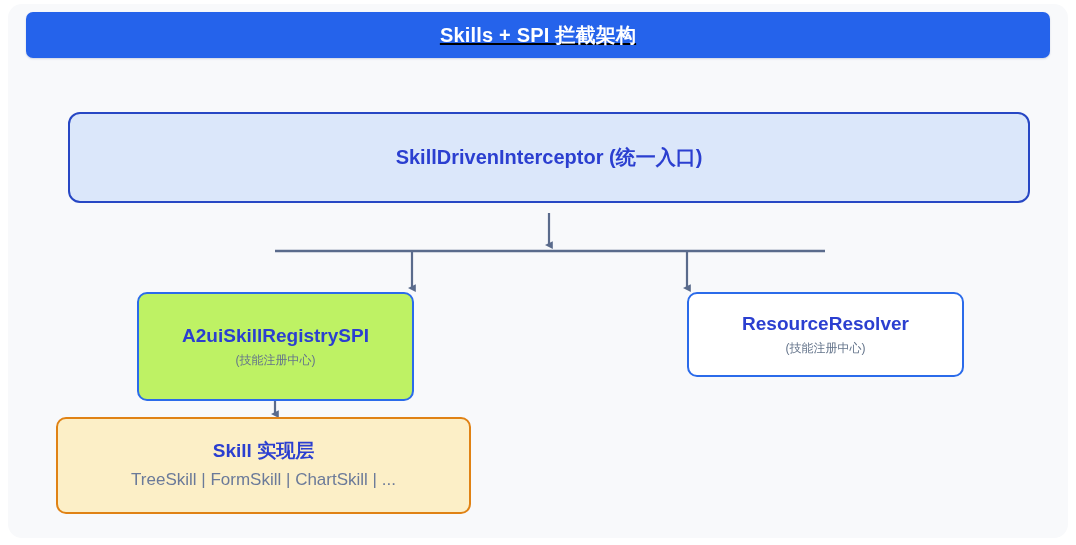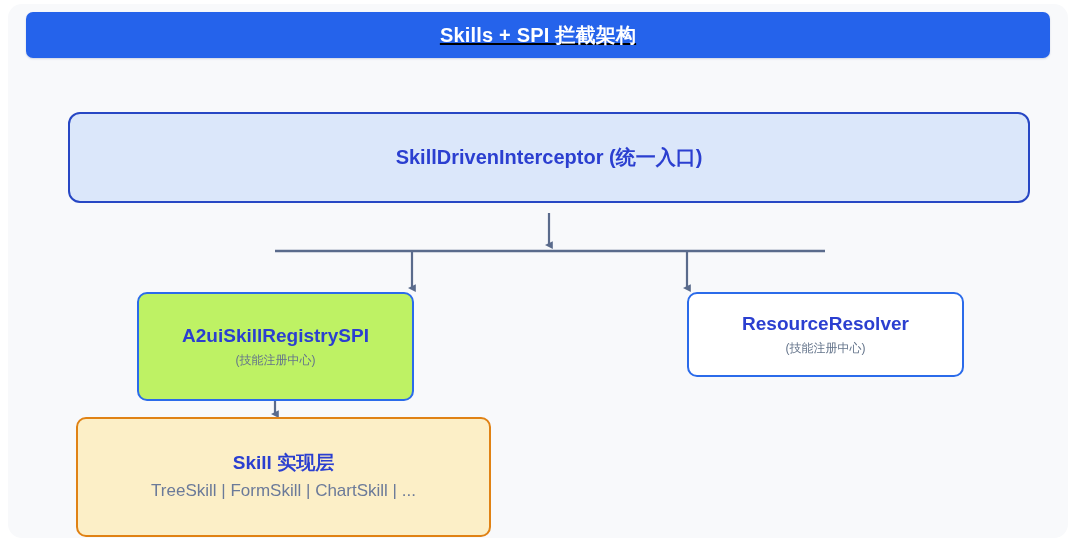--- a/index.html
+++ b/index.html
@@ -106,24 +106,24 @@
     top: 292px;
     width: 277px;
     height: 85px;
     background: #ffffff;
     border: 2.5px solid #2b6bea;
     border-radius: 10px;
   }
 
   
   #node-skill {
-    left: 76px;
+    left: 56px;
     top: 417px;
     width: 415px;
-    height: 120px;
+    height: 97px;
     background: #fcefc7;
     border: 2.5px solid #e08214;
     border-radius: 10px;
   }
   #node-skill .node-title {
     color: #2b3fd0;
   }
   #node-skill .node-sub {
     color: #6b7a99;
     font-size: 17px;

